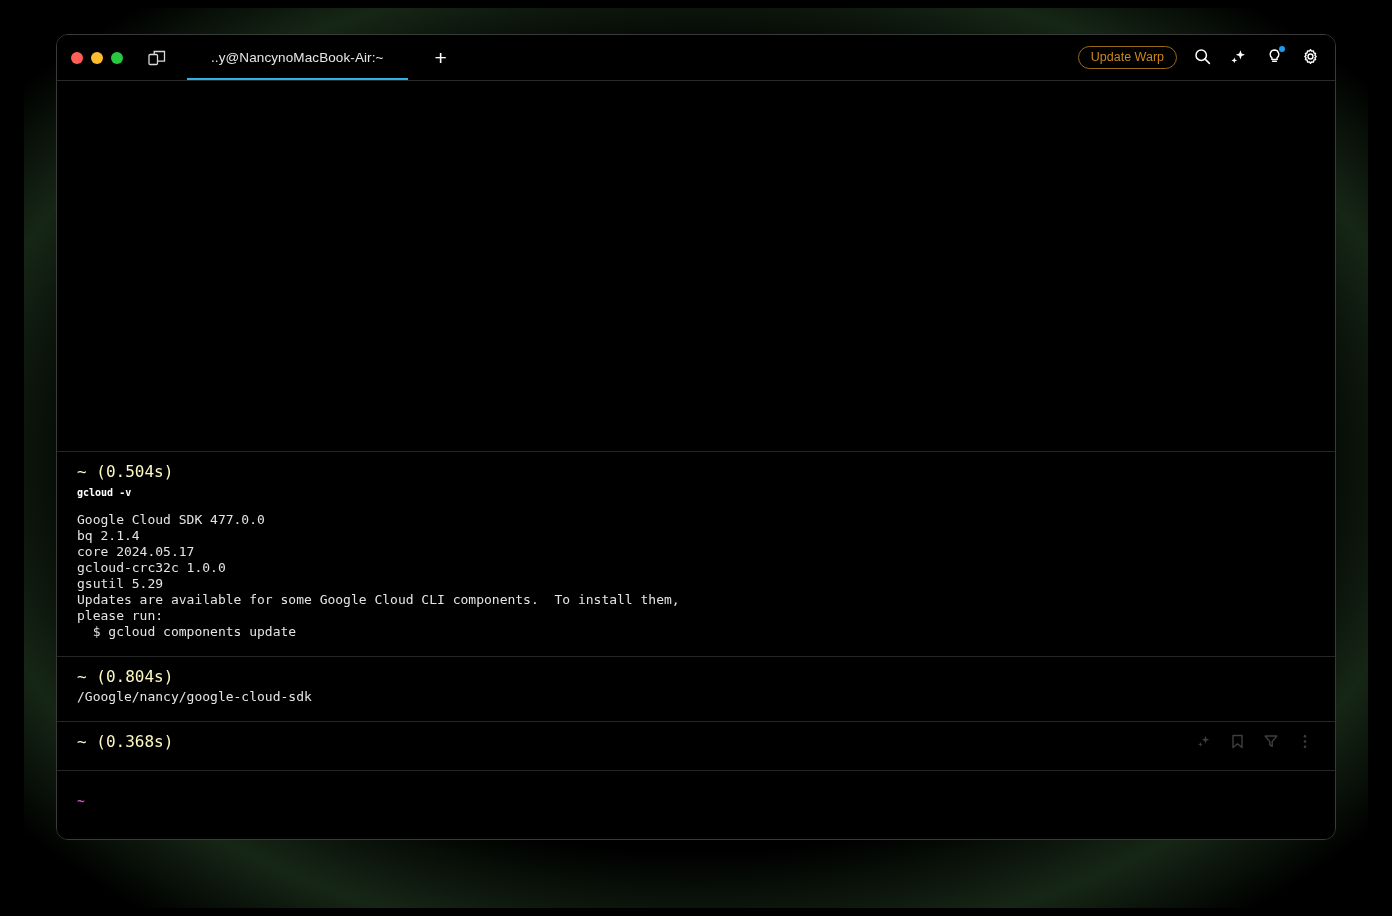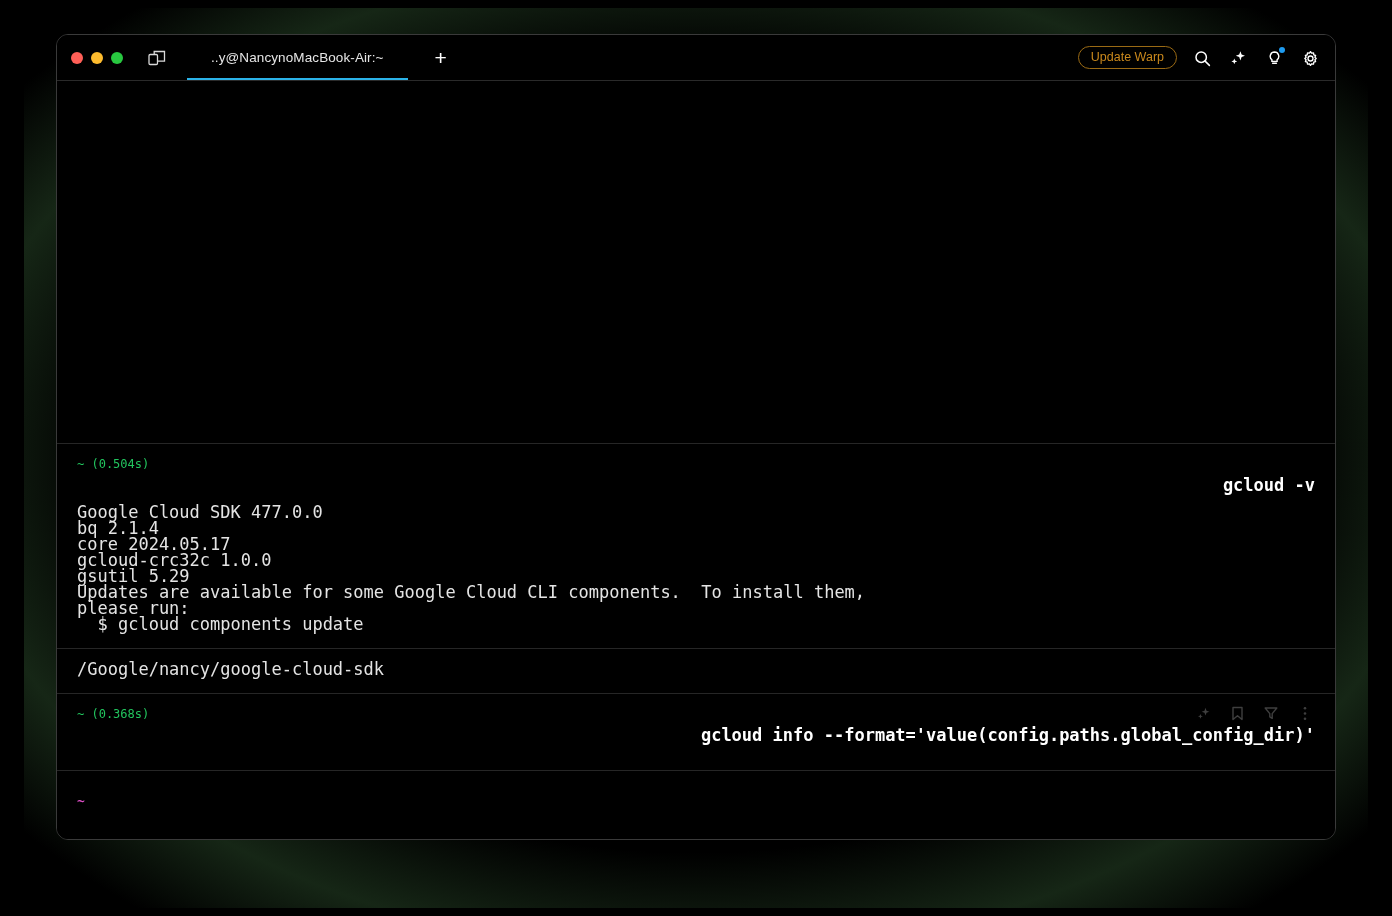--- a/index.html
+++ b/index.html
@@ -108,21 +108,21 @@
     display: flex; align-items: center; justify-content: center;
     color: #ffffff;
     font-size: 21px;
     line-height: 1;
     font-weight: 300;
   }
 
   .titlebar-right {
     margin-left: auto;
     display: flex;
-    align-items: flex-end;
+    align-items: flex-start;
     gap: 14px;
     padding-right: 14px;
   }
 
   #update-warp {
     color: #c9881c;
     border: 1px solid #9a6a14;
     border-radius: 13px;
     font-size: 12.5px;
     padding: 4px 12px 5px 12px;
@@ -159,39 +159,38 @@
 
   #spacer { flex: 1 1 auto; min-height: 0; }
 
   .block {
     position: relative;
     border-top: 1px solid #262626;
     padding: 12px 20px 16px 20px;
   }
 
   .prompt-line {
-    color: #22c55e;
-    font-size: 12px;
+    color: #fef9c3;
+    font-size: 16px;
     line-height: 16px;
     margin-bottom: 4px;
   }
 
   .command-line {
     color: #ffffff;
     font-weight: bold;
-    font-size: 17px;
+    font-size: 10px;
     line-height: 18px;
     margin-bottom: 10px;
     white-space: pre;
-    text-align: right;
   }
 
   .output {
     color: #e4e4e4;
-    font-size: 17px;
+    font-size: 13px;
     line-height: 16px;
     white-space: pre;
   }
 
   
   .block-actions {
     position: absolute;
     top: 11px;
     right: 22px;
     display: flex;
@@ -300,26 +299,26 @@
 core 2024.05.17
 gcloud-crc32c 1.0.0
 gsutil 5.29
 Updates are available for some Google Cloud CLI components.  To install them,
 please run:
   $ gcloud components update</div>
       </div>
 
 
       <div class="block">
+        <div class="prompt-line">~ (0.804s)</div>
         <div class="output">/Google/nancy/google-cloud-sdk</div>
       </div>
 
       <div class="block">
         <div class="prompt-line">~ (0.368s)</div>
-        <div class="command-line">gcloud info --format='value(config.paths.global_config_dir)'</div>
 
         <div class="block-actions">
           <div class="ba">
             <svg width="15" height="15" viewBox="0 0 18 18" fill="currentColor">
               <path d="M11.4 2.2 L12.6 5.6 L16 6.8 L12.6 8 L11.4 11.4 L10.2 8 L6.8 6.8 L10.2 5.6 Z"></path>
               <path d="M5.3 9.5 L6.1 11.6 L8.2 12.4 L6.1 13.2 L5.3 15.3 L4.5 13.2 L2.4 12.4 L4.5 11.6 Z"></path>
             </svg>
           </div>
           <div class="ba">
             <svg width="13" height="15" viewBox="0 0 13 15" fill="none" stroke="currentColor" stroke-width="1.4">

